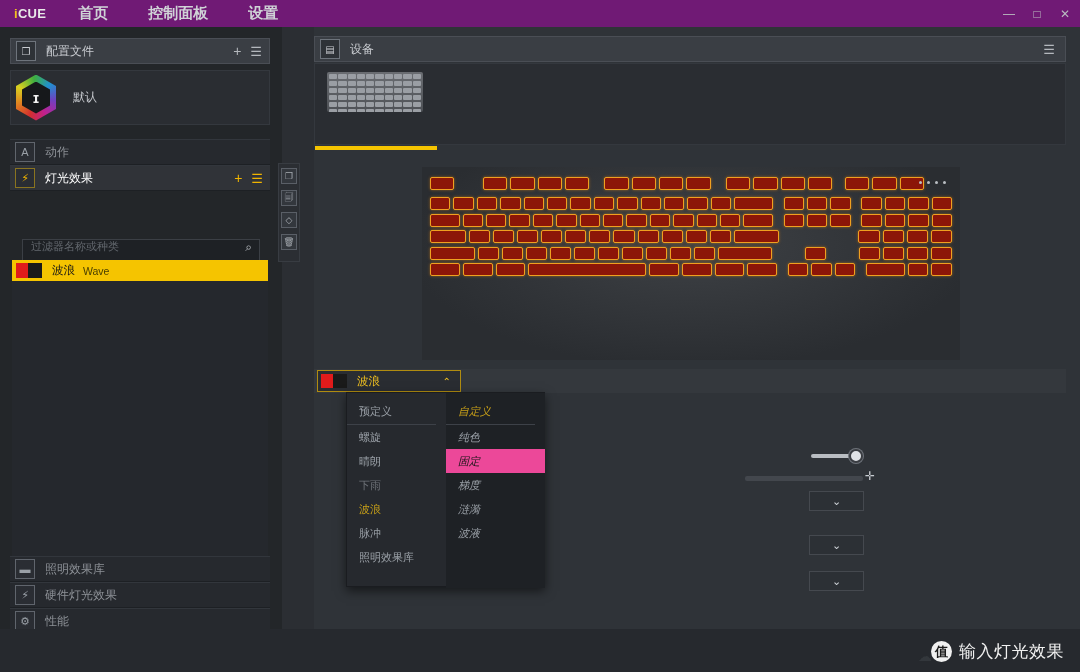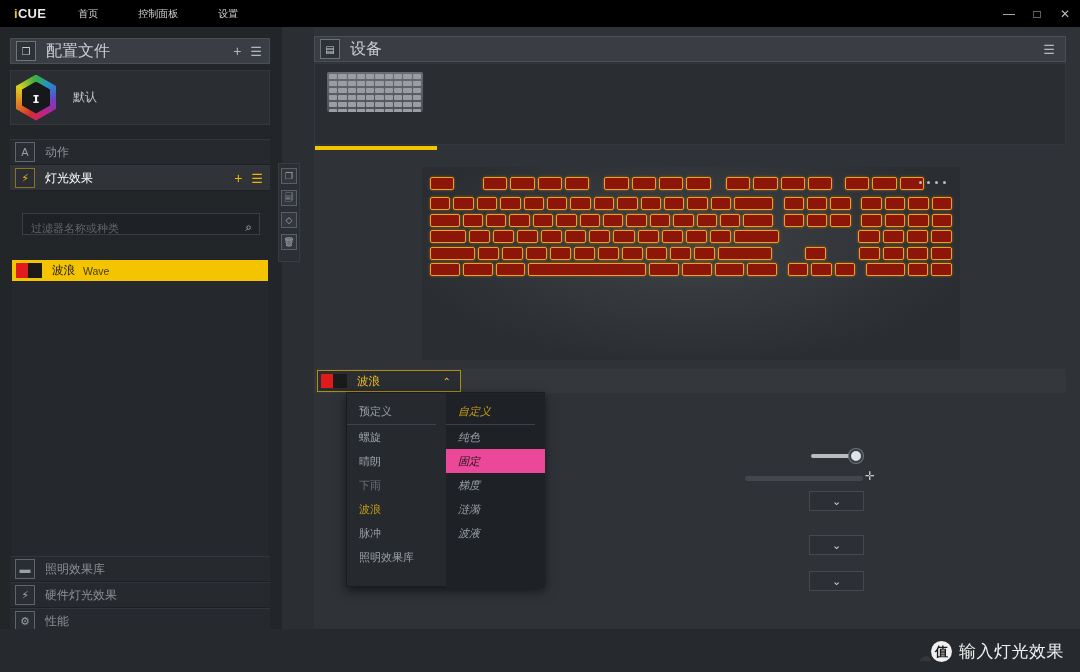--- a/index.html
+++ b/index.html
@@ -7,48 +7,48 @@
     width: 1080px; height: 672px;
     background: #1c1e21;
     font-family: "Liberation Sans", "DejaVu Sans", sans-serif;
     overflow: hidden;
   }
   #app { position: relative; width: 1080px; height: 672px; background: #2b2e33; }
 
   
   .titlebar {
     position: absolute; left: 0; top: 0; width: 1080px; height: 27px;
-    background: #000000; display: flex; align-items: center;
+    background: #701a75; display: flex; align-items: center;
   }
   .logo {
     margin-left: 14px; font-size: 13px; font-weight: bold; color: #e8e8e8;
     letter-spacing: .3px;
   }
   .logo .i { color: #f0c020; }
   .menu { display: flex; align-items: center; margin-left: 32px; gap: 40px; }
-  .menu-item { font-size: 10px; color: #cfd2d6; cursor: default; }
+  .menu-item { font-size: 15px; color: #cfd2d6; cursor: default; font-weight: bold; }
   .winctl { position: absolute; right: 8px; top: 0; height: 27px;
             display: flex; align-items: center; gap: 14px; }
   .winctl span { color: #b9bcc0; font-size: 12px; line-height: 1; width: 14px;
                  text-align: center; cursor: default; }
 
   
   .leftcol { position: absolute; left: 0; top: 27px; width: 282px; height: 645px;
              background: #232629; }
   .panel-head {
     position: absolute; left: 10px; width: 260px; height: 26px;
     background: #3a3e44; display: flex; align-items: center;
     border: 1px solid #4a4e55;
   }
   .ph-icon {
     width: 20px; height: 20px; margin-left: 5px; border: 1px solid #6e747c;
     display: flex; align-items: center; justify-content: center;
     font-size: 10px; color: #c9ccd1; background: #2e3237;
   }
-  .ph-title { margin-left: 10px; font-size: 16px; color: #c9ccd1; }
+  .ph-title { margin-left: 10px; font-size: 12px; color: #c9ccd1; }
   .ph-actions { position: absolute; right: 7px; display: flex; gap: 9px;
                 align-items: center; }
   .ph-actions .plus { font-size: 14px; color: #b4b8bd; line-height: 1; }
   .ph-actions .burger { font-size: 13px; color: #b4b8bd; line-height: 1; }
 
   .profile-row {
     position: absolute; left: 10px; top: 43px; width: 260px; height: 55px;
     background: #2a2d32; border: 1px solid #34383e; display: flex; align-items: center;
   }
   .hexlogo { width: 46px; height: 50px; margin-left: 2px; position: relative; }
@@ -78,22 +78,22 @@
     font-size: 11px; color: #9aa0a7; background: #2a2d33;
   }
   .nav-row.active .nav-ic { color: #f0b400; border-color: #8a7420; }
   .nav-label { margin-left: 10px; font-size: 12px; color: #8d9197; }
   .nav-row.active .nav-label { color: #ffffff; }
   .nav-actions { position: absolute; right: 7px; display: flex; gap: 9px; align-items: center; }
   .nav-actions .plus { font-size: 14px; color: #f0b400; line-height: 1; }
   .nav-actions .burger { font-size: 13px; color: #f0b400; line-height: 1; }
 
   .searchbox {
-    position: absolute; left: 22px; top: 186px; width: 238px; height: 22px;
-    background: #1e2125; border: 1px solid #3b3f45; display: flex; align-items: flex-end;
+    position: absolute; left: 22px; top: 212px; width: 238px; height: 22px;
+    background: #1e2125; border: 1px solid #3b3f45; display: flex; align-items: flex-start;
   }
   .searchbox input {
     flex: 1; background: transparent; border: none; outline: none;
     color: #9aa0a7; font-size: 11px; margin-left: 8px;
     font-family: "Liberation Sans", sans-serif;
   }
   .searchbox input::placeholder { color: #62676d; }
   .search-ic { margin-right: 7px; color: #b4b8bd; font-size: 12px; }
 
   .effect-item {

